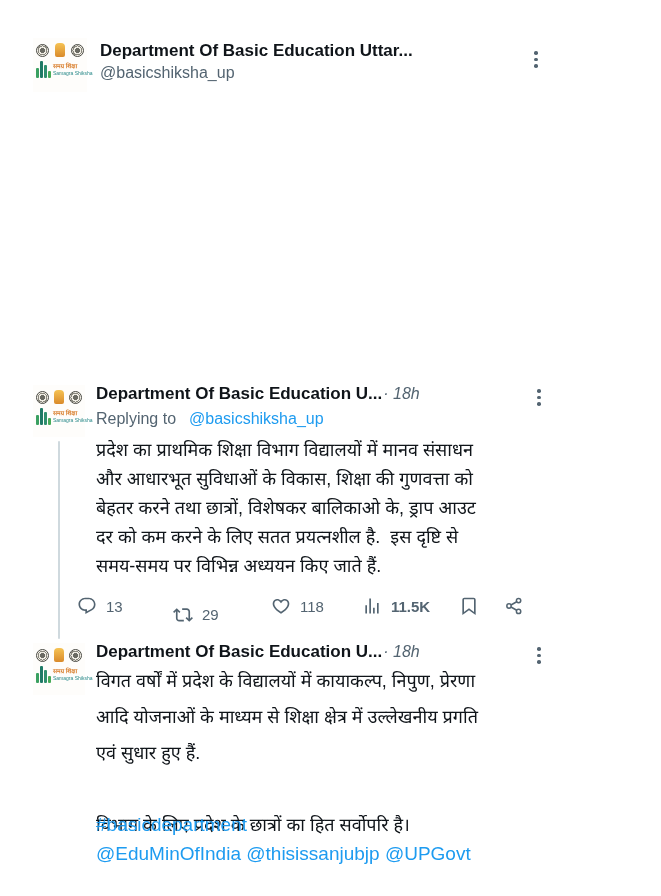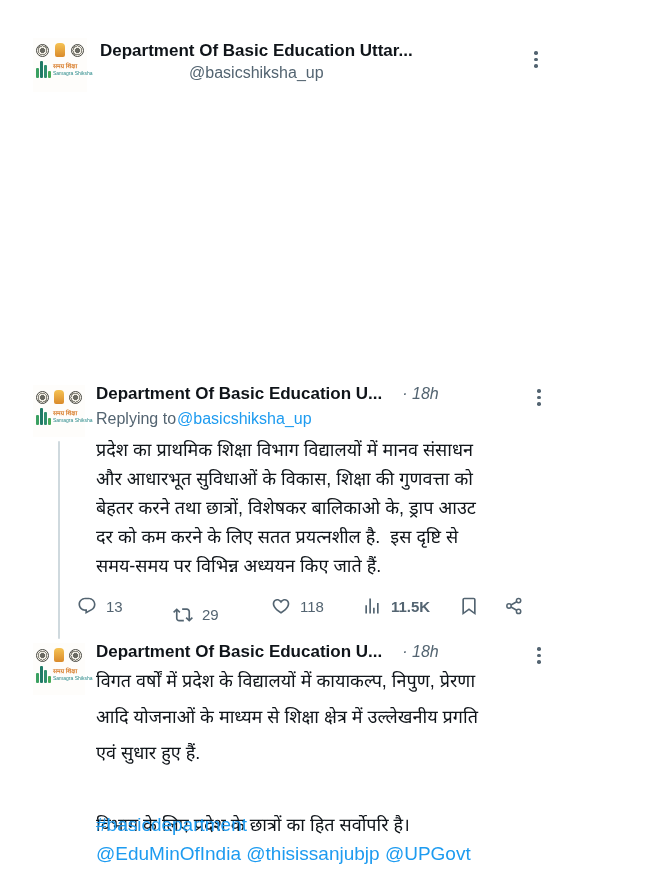--- a/index.html
+++ b/index.html
@@ -21,29 +21,29 @@
   .bars i{width:3px;display:block;border-radius:1px;}
   .bars i:nth-child(1){height:10px;background:#3aa061;}
   .bars i:nth-child(2){height:17px;background:#1f7a66;}
   .bars i:nth-child(3){height:13px;background:#2f8f6e;}
   .bars i:nth-child(4){height:7px;background:#47ab58;}
   .brand-text{display:flex;flex-direction:column;justify-content:center;}
   .brand-text b{font-size:6px;line-height:7px;color:#d97f2e;white-space:nowrap;font-weight:bold;}
   .brand-text em{font-style:normal;font-size:5px;line-height:6px;color:#2a8a8a;white-space:nowrap;}
 
   
-  .name-block{position:absolute;left:100px;top:40px;text-align:center;}
+  .name-block{position:absolute;left:100px;top:40px;}
   .t-name{font-size:17px;font-weight:bold;color:var(--text,#0f1419);line-height:21px;cursor:pointer;}
   .t-handle{font-size:16px;color:var(--secondary,#536471);line-height:20px;margin-top:2px;cursor:pointer;}
-  .title-row{position:absolute;display:flex;align-items:baseline;gap:20px;white-space:nowrap;}
+  .title-row{position:absolute;display:flex;align-items:baseline;gap:1px;white-space:nowrap;}
   .tr-r1{left:96px;top:383px;}
   .tr-r2{left:96px;top:641px;}
   .t-meta{font-size:16px;color:var(--secondary,#536471);font-weight:normal;font-style:italic;}
   .replying{position:absolute;left:96px;top:410px;font-size:16px;color:var(--secondary,#536471);
-            display:flex;gap:1px;}
+            display:flex;gap:13px;}
   .link{color:var(--link,#1d9bf0);cursor:pointer;}
 
   
   .more{position:absolute;display:flex;flex-direction:column;gap:3px;padding:4px;cursor:pointer;}
   .more i{width:3.5px;height:3.5px;border-radius:50%;background:var(--secondary,#536471);}
   .more-main{left:530px;top:47px;}
   .more-r1{left:533px;top:385px;}
   .more-r2{left:533px;top:643px;}
 
   

